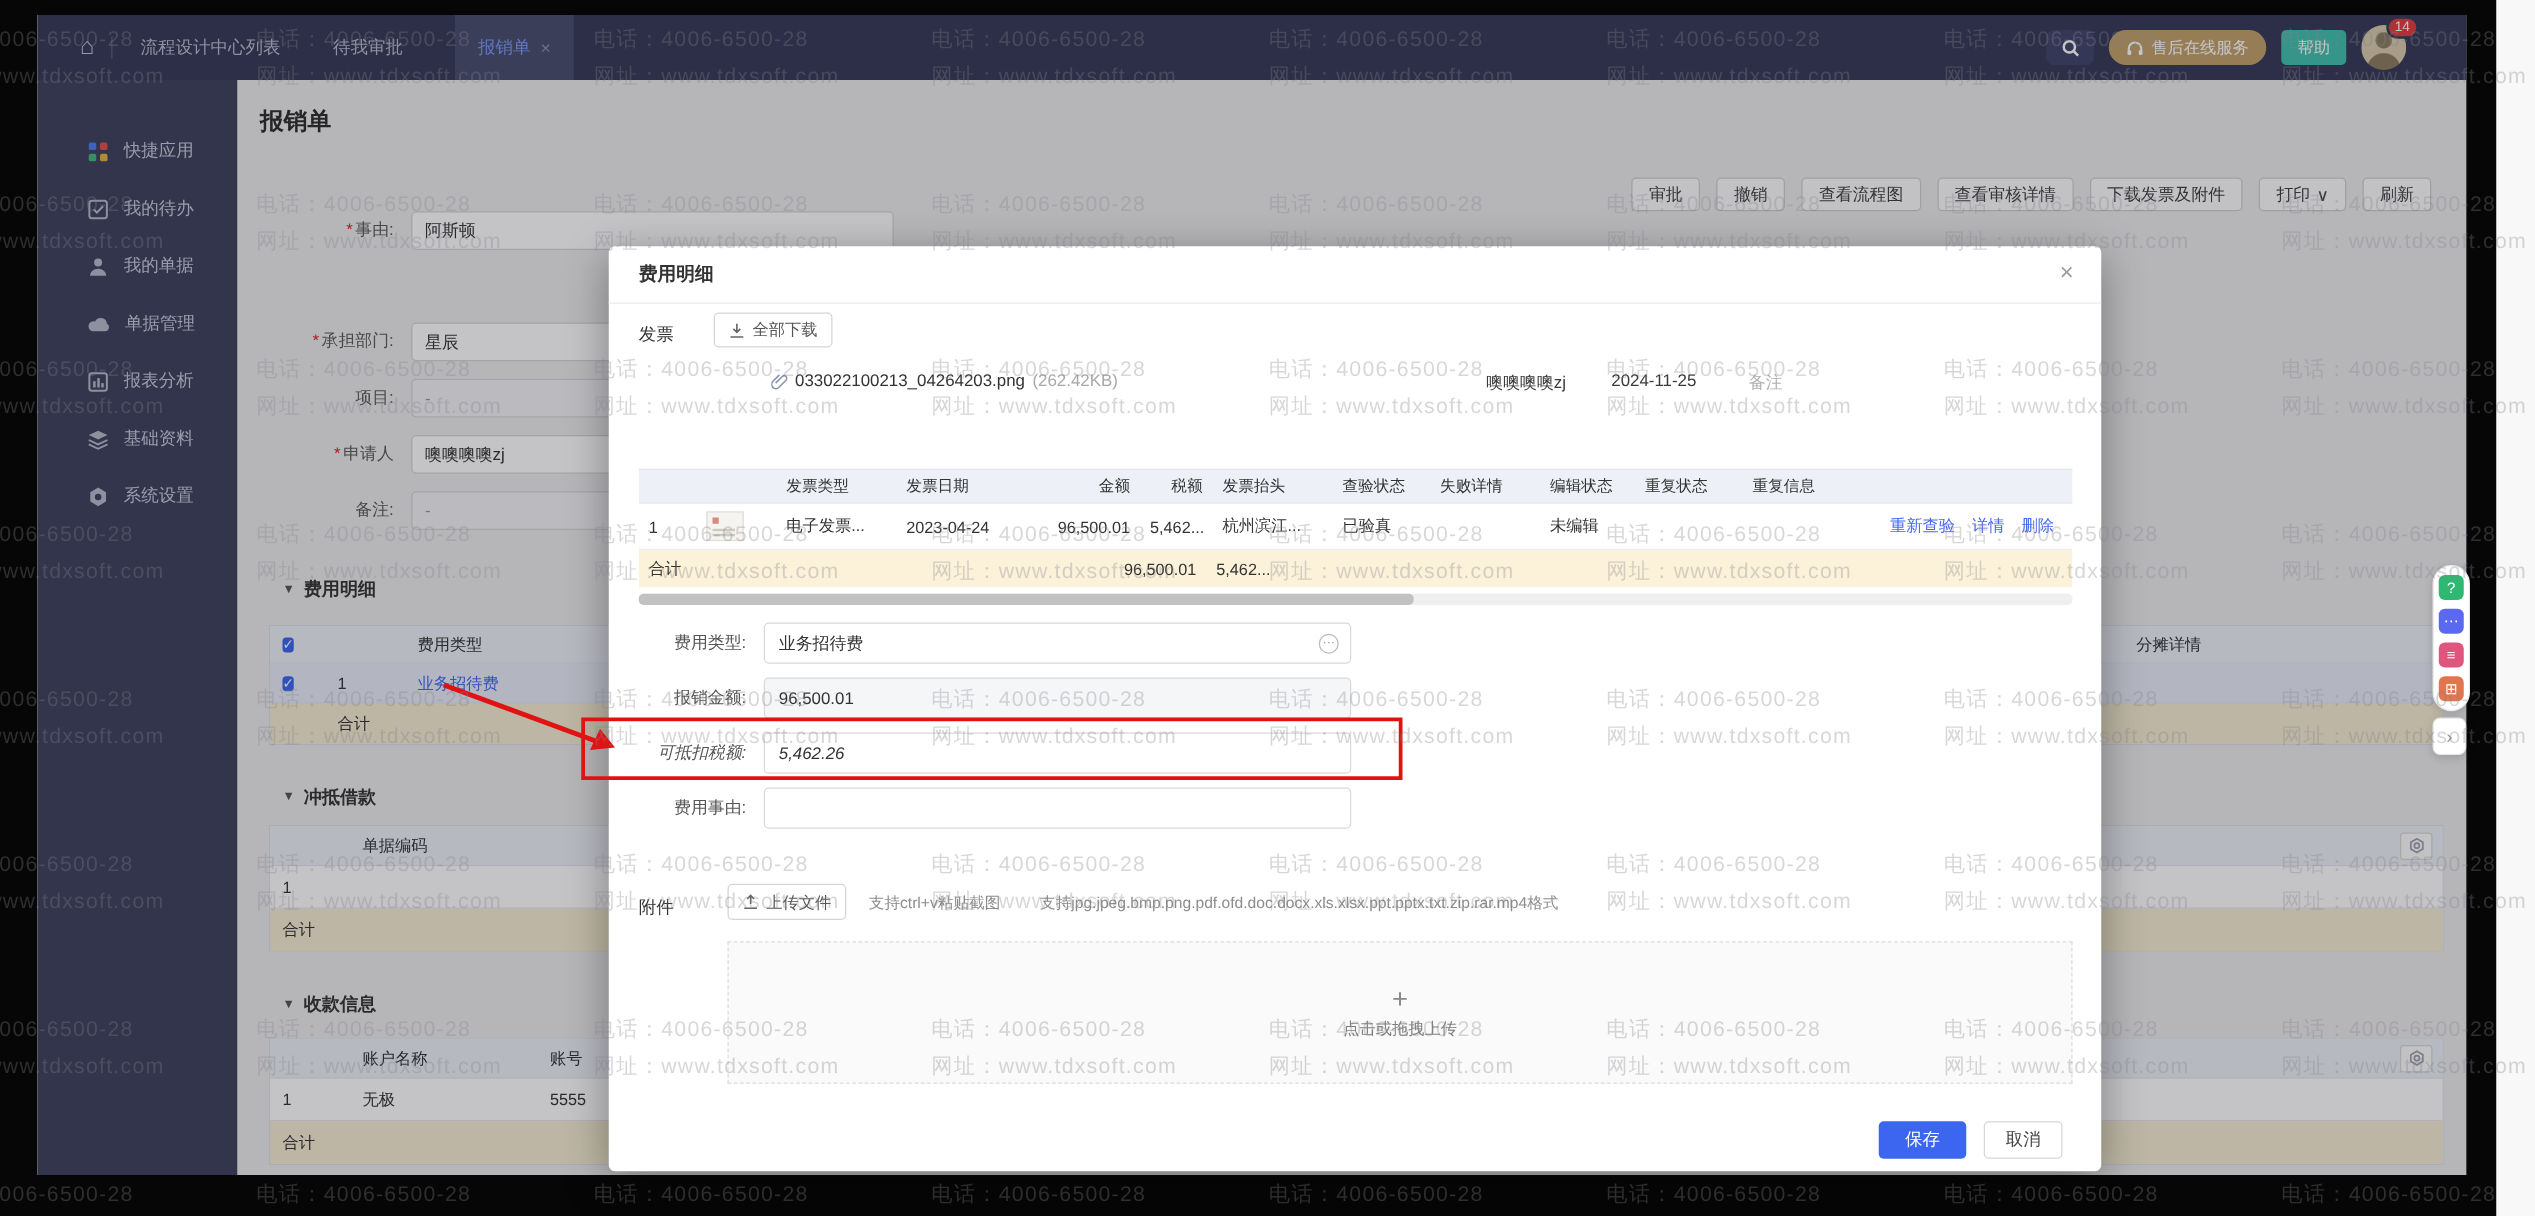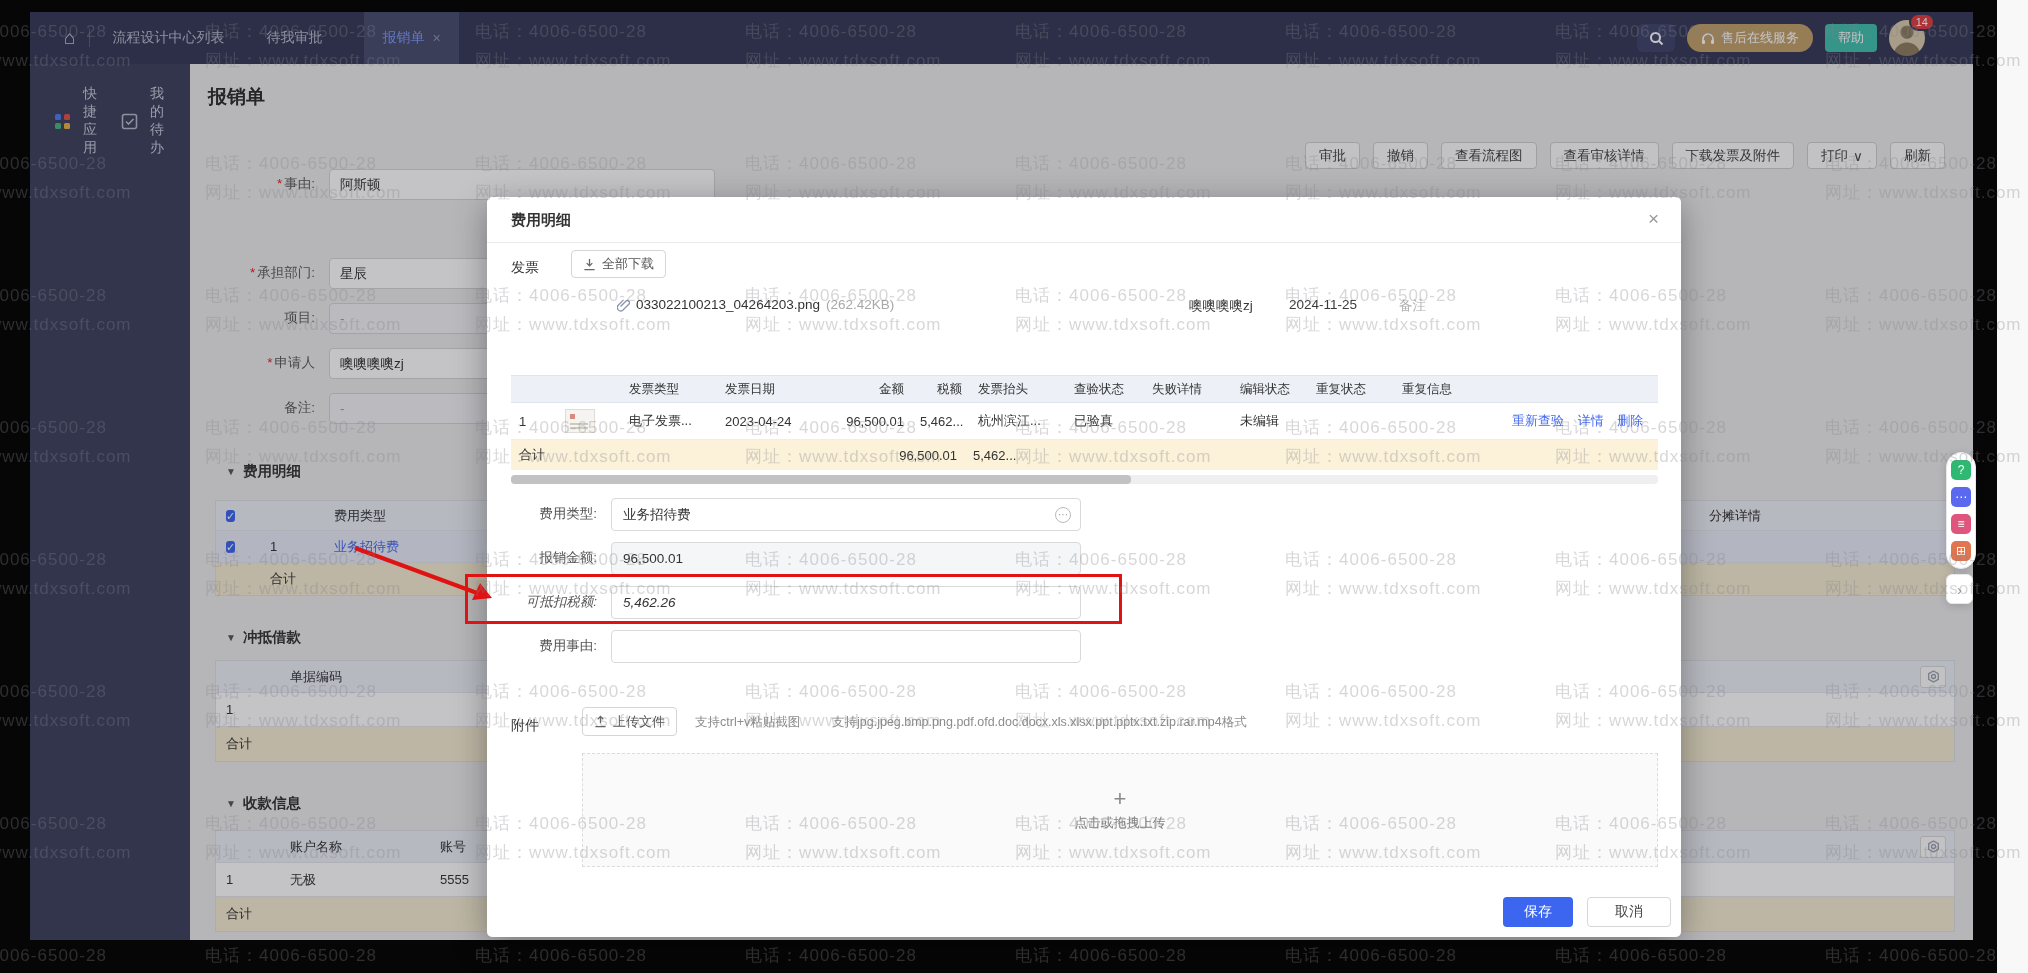--- a/index.html
+++ b/index.html
@@ -23,21 +23,21 @@
   .svc-badge { height:28px; border-radius:14px; background:#c2a168; color:#fff; font-size:13px; display:flex; align-items:center; gap:6px; padding:0 14px; }
   .help-btn { height:28px; border-radius:4px; background:#41c0ac; color:#fff; font-size:13px; display:flex; align-items:center; padding:0 13px; }
   .avatar-wrap { position:relative; width:36px; height:36px; }
   .avatar { width:36px; height:36px; border-radius:50%;
     background: radial-gradient(circle at 50% 34%, #8d7b5e 0 6px, rgba(0,0,0,0) 7px),
                 radial-gradient(circle at 50% 100%, #8d7b5e 0 13px, rgba(0,0,0,0) 14px), #d8cbab; }
   .num-badge { position:absolute; top:-7px; right:-10px; background:#e23c3c; color:#fff; font-size:11px; border-radius:9px; padding:1px 5px; border:2px solid #343954; }
 
   
   .sidebar { position:absolute; left:0; top:52px; width:160px; bottom:0; background:#3c415b; }
-  .side-list { padding-top:34px; display:flex; flex-direction:row; }
+  .side-list { padding-top:34px; display:flex; flex-direction:column;padding-left:16px; }
   .side-item { height:46px; display:flex; align-items:center; gap:12px; padding-left:24px; color:#c6cad8; font-size:14px; cursor:pointer; }
   .side-item svg { flex:none; }
 
   
   .main { position:absolute; left:160px; top:52px; right:0; bottom:0; background:#ececec; overflow:hidden; }
   .page-title { position:absolute; left:18px; top:20px; font-size:19px; font-weight:600; color:#2c2c2c; }
   .toolbar { position:absolute; right:28px; top:58px; display:flex; gap:13px;margin-top:20px; }
   .tb-btn { height:27px; padding:0 13px; background:#fcfcfc; border:1px solid #cfcfcf; border-radius:4px; font-size:13.5px; color:#3f3f3f; display:flex; align-items:center; gap:5px; }
 
   .form-row { position:absolute; left:20px; display:flex; align-items:center; height:32px; }
@@ -98,21 +98,21 @@
   .m-finput.dis { background:#f5f6f8; }
   .more-ic { position:absolute; right:9px; top:8px; width:16px; height:16px; border:1px solid #bbb; border-radius:50%; color:#999; font-size:10px; line-height:13px; text-align:center; }
 
   .m-attlb { position:absolute; left:24px; top:520px; font-size:14px; color:#333; }
   .m-up-btn { position:absolute; left:95px; top:510px; height:29px; padding:0 11px; border:1px solid #d5d5d5; border-radius:4px; background:#fff; display:flex; align-items:center; gap:6px; font-size:13px; color:#555; }
   .m-hint { position:absolute; top:517px; font-size:12.5px; color:#8c8c8c; }
   .m-drop { position:absolute; left:95px; top:556px; width:1076px; height:114px; background:#fafafa; border:1px dashed #dcdcdc; display:flex; flex-direction:column; align-items:center; justify-content:center; }
   .m-plus { font-size:22px; color:#8a8a8a; line-height:22px; }
   .m-droptxt { font-size:13px; color:#808080; margin-top:4px; }
   .m-save { position:absolute; left:1016px; top:700px; width:70px; height:30px; background:#3d66f0; color:#fff; border:none; border-radius:4px; font-size:14px; }
-  .m-cancel { position:absolute; left:1100px; top:700px; width:84px; height:30px; background:#fff; color:#444; border:1px solid #d6d6d6; border-radius:4px; font-size:14px; }
+  .m-cancel { position:absolute; left:1100px; top:700px; width:63px; height:30px; background:#fff; color:#444; border:1px solid #d6d6d6; border-radius:4px; font-size:14px; }
 
   
   .float-panel { position:absolute; left:1946px; top:452px; width:30px; z-index:25; background:#fff; border:1px solid #e8e8e8; border-radius:15px; padding:7px 0; display:flex; flex-direction:column; align-items:center; gap:7px; box-shadow:0 2px 8px rgba(0,0,0,.15); }
   .fp-ic { width:20px; height:20px; border-radius:5px; color:#fff; font-size:12px; display:flex; align-items:center; justify-content:center; }
   .fp-help{background:#2eb872;} .fp-chat{background:#5a69ef;} .fp-survey{background:#e0557d;} .fp-apps{background:#e0764f;}
   .float-chevron { position:absolute; left:1946px; top:574px; width:27px; height:30px; z-index:25; background:#fff; border:1px solid #e8e8e8; border-radius:6px; display:flex; align-items:center; justify-content:center; color:#999; font-size:15px; box-shadow:0 2px 8px rgba(0,0,0,.15); }
 
   
   .red-rect { position:absolute; left:465px; top:574px; width:657px; height:50px; border:3px solid #e01313; z-index:30; pointer-events:none; }
   .red-arrow { position:absolute; left:0; top:0; z-index:30; pointer-events:none; }

